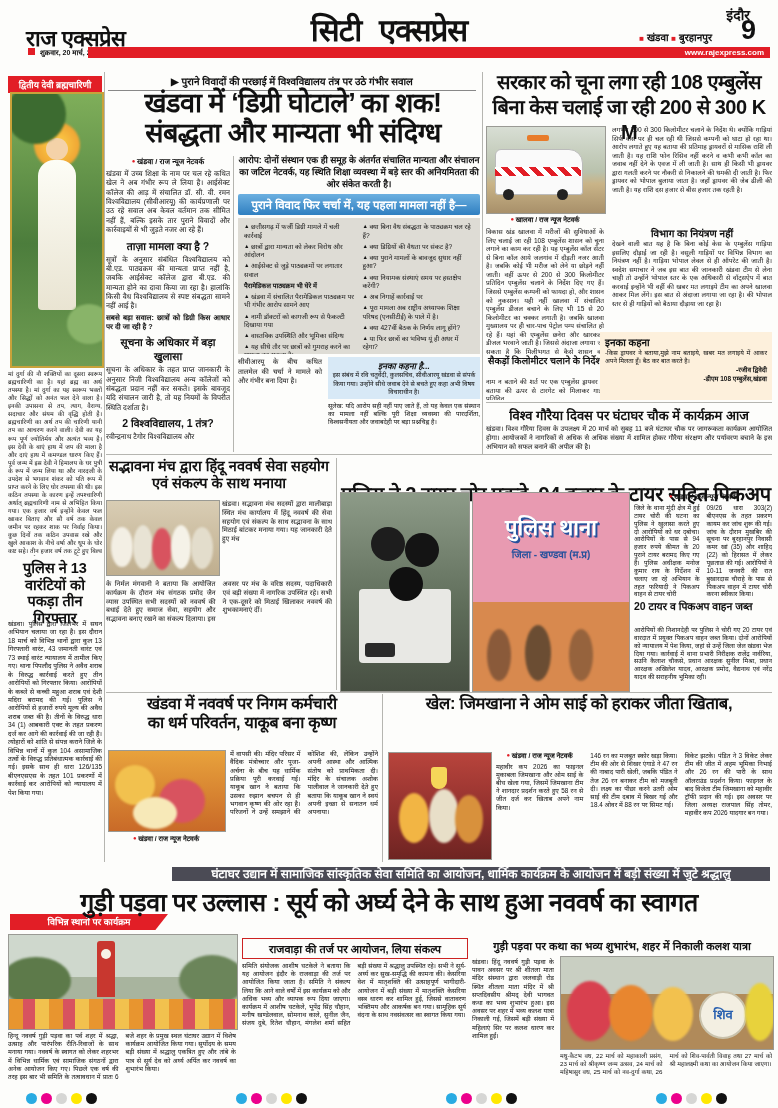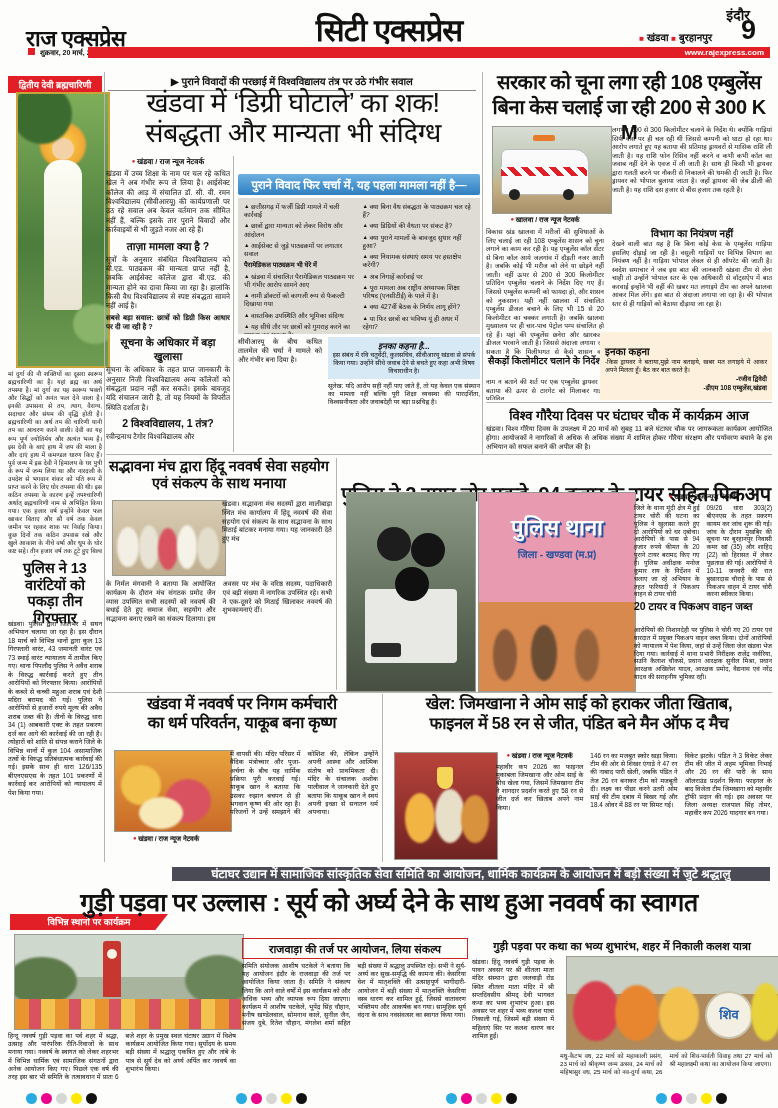--- a/index.html
+++ b/index.html
@@ -9,38 +9,38 @@
   .just{text-align:justify;text-justify:inter-word;}
   .ovh{overflow:hidden;}
   .bold{font-weight:bold;}
   .ctr{text-align:center;}
   .hairline-v{position:absolute;width:1px;background:#b5b5b0;}
   .hairline-h{position:absolute;height:1px;background:#b5b5b0;}
   .byline::before{content:"● ";color:#e21e26;font-size:6px;vertical-align:1px;}
   .kicker::before{content:"▶ ";color:#111;}
   .tri::before{content:"▲ ";font-size:5.5px;vertical-align:1px;}
   .bullet-item{margin:0 0 3px 0;}
-  .ph{position:absolute;overflow:hidden;border:1px solid #9a9a94;margin-left:6px;}
+  .ph{position:absolute;overflow:hidden;border:1px solid #9a9a94;}
   .blob{position:absolute;border-radius:50%;filter:blur(1px);}
   .cmyk span{display:inline-block;width:11px;height:11px;border-radius:50%;margin-right:4px;}
   .quote-box{background:#fdf0dc;}
   .say-box{background:#d8e9f6;}
   .graybox{background:#dedcd5;}
   .blueband{background:linear-gradient(#6cb0e0,#2f7fc1);color:#fff;}
   .redbg{background:#e21e26;color:#fff;}
   .darkbar{background:#4b4b55;color:#fff;}
   .cols2{column-count:2;column-gap:7px;}
   .cols3{column-count:3;column-gap:7px;}
 </style>
 </head>
 <body>
 
 <div class="page">
 
-  <div class="abs ctr" style="left:0;right:0;top:8px;font-size:31px;font-weight:800;letter-spacing:-1px;">सिटी एक्सप्रेस</div>
+  <div class="abs ctr" style="left:0;right:0;top:8px;font-size:31px;font-weight:800;letter-spacing:-1px;font-family:Liberation Mono, monospace;">सिटी एक्सप्रेस</div>
   <div class="abs bold" style="left:26px;top:22px;font-size:22px;letter-spacing:-0.5px;">राज एक्सप्रेस</div>
   <div class="abs" style="left:28px;top:48px;width:7px;height:7px;background:#e21e26;"></div>
   <div class="abs bold" style="left:40px;top:48px;font-size:7px;">शुक्रवार, 20 मार्च, 2026</div>
 
   <div class="abs bold" style="right:28px;top:5px;font-size:14px;">इंदौर</div>
   <div class="abs bold" style="right:22px;top:15px;font-size:27px;">9</div>
   <div class="abs bold" style="right:66px;top:30px;font-size:10px;">
     <span style="color:#e21e26;font-size:8px;">■</span>
     <span>खंडवा</span>
     <span style="color:#e21e26;font-size:8px;">■</span>
@@ -62,41 +62,42 @@
   </div>
 
   <div class="abs just ovh" style="left:8px;top:370px;width:94px;height:186px;font-size:6.2px;line-height:1.3;">मां दुर्गा की नौ शक्तियों का दूसरा स्वरूप ब्रह्मचारिणी का है। यहां ब्रह्म का अर्थ तपस्या है। मां दुर्गा का यह स्वरूप भक्तों और सिद्धों को अनंत फल देने वाला है। इनकी उपासना से तप, त्याग, वैराग्य, सदाचार और संयम की वृद्धि होती है। ब्रह्मचारिणी का अर्थ तप की चारिणी यानी तप का आचरण करने वाली। देवी का यह रूप पूर्ण ज्योतिर्मय और अत्यंत भव्य है। इस देवी के बाएं हाथ में जप की माला है और दाएं हाथ में कमण्डल धारण किए हैं। पूर्व जन्म में इस देवी ने हिमालय के घर पुत्री के रूप में जन्म लिया था और नारदजी के उपदेश से भगवान शंकर को पति रूप में प्राप्त करने के लिए घोर तपस्या की थी। इस कठिन तपस्या के कारण इन्हें तपश्चारिणी अर्थात् ब्रह्मचारिणी नाम से अभिहित किया गया। एक हजार वर्ष इन्होंने केवल फल खाकर बिताए और सौ वर्ष तक केवल जमीन पर रहकर शाक पर निर्वाह किया। कुछ दिनों तक कठिन उपवास रखे और खुले आकाश के नीचे वर्षा और धूप के घोर कष्ट सहे। तीन हजार वर्ष तक टूटे हुए बिल्व पत्र खाए और भगवान शंकर की आराधना करती रहीं। इसके बाद तो इन्होंने सूखे बिल्व पत्र खाना भी छोड़ दिया। कई हजार वर्ष तक निर्जल और निराहार रहकर तपस्या करती रहीं। कठोर तपस्या के कारण देवी का शरीर एकदम क्षीण हो गया। देवता, ऋषि, सिद्धगण और मुनि ने ब्रह्मचारिणी देवी की तपस्या को अभूतपूर्व पुण्य कृत्य बताया। भक्तों को इनकी उपासना से सर्वत्र सिद्धि और विजय की प्राप्ति होती है। दुर्गा पूजा के दूसरे दिन देवी के इसी स्वरूप की उपासना की जाती है।</div>
 
   <div class="abs ctr bold" style="left:8px;top:560px;width:94px;font-size:14.5px;line-height:1.15;">पुलिस ने 13 वारंटियों को पकड़ा तीन गिरफ्तार</div>
   <div class="abs just ovh" style="left:8px;top:620px;width:94px;height:240px;font-size:6.5px;line-height:1.3;">खंडवा। पुलिस द्वारा जिलेभर में सघन अभियान चलाया जा रहा है। इस दौरान 18 मार्च को विभिन्न थानों द्वारा कुल 13 गिरफ्तारी वारंट, 43 जमानती वारंट एवं 73 स्थाई वारंट न्यायालय में तामील किए गए। थाना पिपलौद पुलिस ने अवैध शराब के विरुद्ध कार्रवाई करते हुए तीन आरोपियों को गिरफ्तार किया। आरोपियों के कब्जे से कच्ची महुआ शराब एवं देशी मदिरा बरामद की गई। पुलिस ने आरोपियों से हजारों रुपये मूल्य की अवैध शराब जब्त की है। तीनों के विरुद्ध धारा 34 (1) आबकारी एक्ट के तहत प्रकरण दर्ज कर आगे की कार्रवाई की जा रही है। त्योहारों को शांति से संपन्न कराने जिले के विभिन्न थानों में कुल 104 असामाजिक तत्वों के विरुद्ध प्रतिबंधात्मक कार्रवाई की गई। इसके साथ ही धारा 126/135 बीएनएसएस के तहत 101 प्रकरणों में कार्रवाई कर आरोपियों को न्यायालय में पेश किया गया।</div>
 
   <div class="hairline-v" style="left:104px;top:72px;height:790px;"></div>
 
   <div class="abs ctr bold kicker" style="left:108px;top:74px;width:368px;font-size:10px;border-bottom:1px solid #888;padding-bottom:2px;">पुराने विवादों की परछाई में विश्वविद्यालय तंत्र पर उठे गंभीर सवाल</div>
-  <div class="abs ctr" style="left:106px;top:88px;width:374px;font-size:27px;font-weight:400;line-height:1.12;letter-spacing:-0.5px;">
+  <div class="abs ctr" style="left:106px;top:88px;width:374px;font-size:27px;font-weight:700;line-height:1.12;letter-spacing:-0.5px;">
     <div>खंडवा में ‘डिग्री घोटाले’ का शक!</div>
     <div>संबद्धता और मान्यता भी संदिग्ध</div>
   </div>
 
   <div class="abs ovh" style="left:106px;top:156px;width:124px;height:296px;">
     <div class="ctr bold byline" style="font-size:7.5px;margin-bottom:3px;">खंडवा / राज न्यूज नेटवर्क</div>
     <div class="just" style="font-size:7.2px;line-height:1.3;">खंडवा में उच्च शिक्षा के नाम पर चल रहे कथित खेल ने अब गंभीर रूप ले लिया है। आईसेक्ट कॉलेज की आड़ में संचालित डॉ. सी. वी. रमन विश्वविद्यालय (सीवीआरयू) की कार्यप्रणाली पर उठ रहे सवाल अब केवल वर्तमान तक सीमित नहीं हैं, बल्कि इसके तार पुराने विवादों और कार्रवाइयों से भी जुड़ते नजर आ रहे हैं।</div>
     <div class="ctr bold" style="font-size:10.5px;margin:4px 0 2px;">ताज़ा मामला क्या है ?</div>
     <div class="just" style="font-size:7.2px;line-height:1.3;">सूत्रों के अनुसार संबंधित विश्वविद्यालय को बी.एड. पाठ्यक्रम की मान्यता प्राप्त नहीं है, जबकि आईसेक्ट कॉलेज द्वारा बी.एड. की मान्यता होने का दावा किया जा रहा है। हालांकि किसी वैध विश्वविद्यालय से स्पष्ट संबद्धता सामने नहीं आई है।</div>
     <div class="just bold" style="font-size:7.2px;line-height:1.3;margin-top:2px;">सबसे बड़ा सवाल: छात्रों को डिग्री किस आधार पर दी जा रही है ?</div>
     <div class="ctr bold" style="font-size:10.5px;margin:4px 0 2px;">सूचना के अधिकार में बड़ा खुलासा</div>
     <div class="just" style="font-size:7.2px;line-height:1.3;">सूचना के अधिकार के तहत प्राप्त जानकारी के अनुसार निजी विश्वविद्यालय अन्य कॉलेजों को संबद्धता प्रदान नहीं कर सकते। इसके बावजूद यदि संचालन जारी है, तो यह नियमों के विपरीत स्थिति दर्शाता है।</div>
     <div class="ctr bold" style="font-size:10.5px;margin:4px 0 2px;">2 विश्वविद्यालय, 1 तंत्र?</div>
     <div class="just" style="font-size:7.2px;line-height:1.3;">रवीन्द्रनाथ टैगोर विश्वविद्यालय और</div>
   </div>
 
   <div class="hairline-v" style="left:233px;top:156px;height:296px;"></div>
 
   <div class="abs" style="left:238px;top:154px;width:242px;">
-    <div class="blueband ctr bold" style="margin-top:20px;font-size:11.5px;padding:3px 0;border-radius:2px;">पुराने विवाद फिर चर्चा में, यह पहला मामला नहीं है—</div>
+    <div class="ctr bold just" style="text-align:center;font-size:9px;line-height:1.35;">आरोप: दोनों संस्थान एक ही समूह के अंतर्गत संचालित मान्यता और संचालन का जटिल नेटवर्क, यह स्थिति शिक्षा व्यवस्था में बड़े स्तर की अनियमितता की ओर संकेत करती है।</div>
+    <div class="blueband ctr bold" style="margin-top:4px;font-size:11.5px;padding:3px 0;border-radius:2px;">पुराने विवाद फिर चर्चा में, यह पहला मामला नहीं है—</div>
 
     <div class="graybox" style="margin-top:3px;padding:5px 6px;height:126px;overflow:hidden;">
       <div class="cols2" style="font-size:6.6px;line-height:1.25;">
         <div class="bullet-item tri">छत्तीसगढ़ में फर्जी डिग्री मामले में चली कार्रवाई</div>
         <div class="bullet-item tri">छात्रों द्वारा मान्यता को लेकर विरोध और आंदोलन</div>
         <div class="bullet-item tri">आईसेक्ट से जुड़े पाठ्यक्रमों पर लगातार सवाल</div>
         <div class="bullet-item bold">पैरामेडिकल पाठ्यक्रम भी घेरे में</div>
         <div class="bullet-item tri">खंडवा में संचालित पैरामेडिकल पाठ्यक्रम पर भी गंभीर आरोप सामने आए</div>
         <div class="bullet-item tri">नामी डॉक्टरों को कागजी रूप से फैकल्टी दिखाया गया</div>
         <div class="bullet-item tri">वास्तविक उपस्थिति और भूमिका संदिग्ध</div>
@@ -144,21 +145,21 @@
 
   <div class="abs just ovh" style="left:612px;top:126px;width:160px;height:96px;font-size:6.6px;line-height:1.3;">लगभग 200 से 300 किलोमीटर चलाने के निर्देश थे। क्योंकि गाड़ियां सिर्फ केस पर ही चल रही थी जिससे कम्पनी को घाटा हो रहा था। आरोप लगाते हुए यह बताया की प्रतिमाह ड्रायवरों से मासिक राशि ली जाती है। यह राशि फोन रिसिव नहीं करने व कभी कभी कॉल का जवाब नहीं देने के एवज में ली जाती है। साथ ही किसी भी ड्रायवर द्वारा गलती करने पर नौकरी से निकालने की धमकी दी जाती है। फिर ड्रायवर को भोपाल बुलाया जाता है। जहाँ ड्रायवर की जेब ढीली की जाती है। यह राशि दस हजार से बीस हजार तक रहती है।</div>
 
   <div class="abs just ovh" style="left:486px;top:228px;width:118px;height:126px;font-size:6.6px;line-height:1.3;">विकास खंड खालवा में मरीजों की सुविधाओं के लिए चलाई जा रही 108 एम्बुलेंस शासन को चूना लगाने का काम कर रही है। यह एम्बुलेंस कॉल सेंटर से बिना कॉल आये जलगांव में दौड़ती नजर आती है। जबकि कोई भी मरीज को लेने या छोड़ने नहीं जाती। वहीं ऊपर से 200 से 300 किलोमीटर प्रतिदिन एम्बुलेंस चलाने के निर्देश दिए गए हैं। जिससे एम्बुलेंस कम्पनी को फायदा हो, और शासन को नुकसान। यही नहीं खालवा में संचालित एम्बुलेंस डीजल बचाने के लिए भी 15 से 20 किलोमीटर का चक्कर लगाती है। जबकि खालवा मुख्यालय पर ही चार-पाच पेट्रोल पम्प संचालित हो रहे हैं। यहां की एम्बुलेंस छनेरा और खारकला डीजल भरवाने जाती है। जिससे अंदाजा लगाया जा सकता है कि मिलीभगत से कैसे शासन को किलोमीटर बढ़ा कर चूना लगाया जा रहा है।</div>
   <div class="abs ctr bold" style="left:486px;top:356px;width:118px;font-size:9.5px;line-height:1.1;">सैकड़ों किलोमीटर चलाने के निर्देश</div>
   <div class="abs just ovh" style="left:486px;top:378px;width:118px;height:22px;font-size:6.6px;line-height:1.3;">नाम न बताने की शर्त पर एक एम्बुलेंस ड्रायवर ने बताया की ऊपर से टारगेट को मिलाकर गाड़ी प्रतिदिन</div>
 
   <div class="abs ctr bold" style="left:612px;top:226px;width:160px;font-size:10px;">विभाग का नियंत्रण नहीं</div>
   <div class="abs just ovh" style="left:612px;top:240px;width:160px;height:88px;font-size:6.6px;line-height:1.3;">देखने वाली बात यह है कि बिना कोई केस के एम्बुलेंस गाड़िया इसलिए दौड़ाई जा रही है। वसूली गाड़ियों पर विभिन्न विभाग का नियंत्रण नहीं है। गाड़िया भोपाल लेवल से ही ऑपरेट की जाती है। स्वदेश समाचार ने जब इस बात की जानकारी खंडवा टीम से लेना चाही तो उन्होंने भोपाल स्तर के एक अधिकारी से वॉट्सऐप में बात करवाई इन्होंने भी वहीं की खबर मत लगाइये टीम का अपने खालवा आकर मिल लेंगे। इस बात से अंदाजा लगाया जा रहा है। की भोपाल स्तर से ही गाड़ियों को बैठाया दौड़ाया जा रहा है।</div>
 
-  <div class="abs quote-box ovh" style="left:600px;top:332px;width:172px;height:68px;padding:12px 5px;box-sizing:border-box;">
+  <div class="abs quote-box ovh" style="left:600px;top:332px;width:172px;height:68px;padding:3px 5px;box-sizing:border-box;">
     <div class="bold" style="font-size:10px;">इनका कहना</div>
     <div class="just" style="font-size:6.3px;line-height:1.3;">-किस ड्रायवर ने बताया,मुझे नाम बताइये, खबर मत लगाइये में आकर अपने मिलता हूँ। बैठ कर बात करते है।</div>
     <div class="bold" style="font-size:6.5px;text-align:right;">-रजीव द्विवेदी</div>
     <div class="bold" style="font-size:6.5px;text-align:right;">-डीएम 108 एम्बुलेंस,खंडवा</div>
   </div>
 
   <div class="hairline-h" style="left:486px;top:402px;width:286px;"></div>
   <div class="abs ctr bold" style="left:486px;top:406px;width:286px;font-size:13px;">विश्व गौरैया दिवस पर घंटाघर चौक में कार्यक्रम आज</div>
   <div class="abs just ovh" style="left:486px;top:425px;width:286px;height:28px;font-size:6.8px;line-height:1.3;">खंडवा। विश्व गौरैया दिवस के उपलक्ष्य में 20 मार्च को सुबह 11 बजे घंटाघर चौक पर जागरूकता कार्यक्रम आयोजित होगा। आयोजकों ने नागरिकों से अधिक से अधिक संख्या में शामिल होकर गौरैया संरक्षण और पर्यावरण बचाने के इस अभियान को सफल बनाने की अपील की है।</div>
 
@@ -216,21 +217,20 @@
     <div class="blob" style="left:50px;top:28px;width:46px;height:44px;background:#d8535f;"></div>
     <div class="blob" style="left:24px;top:46px;width:44px;height:32px;background:#f7e9b8;"></div>
   </div>
   <div class="abs ctr bold byline" style="left:108px;top:834px;width:116px;font-size:6.8px;">खंडवा / राज न्यूज नेटवर्क</div>
   <div class="abs just ovh cols2" style="left:230px;top:750px;width:148px;height:110px;font-size:6.5px;line-height:1.28;">में वापसी की। मंदिर परिसर में वैदिक मंत्रोच्चार और पूजा-अर्चना के बीच यह धार्मिक प्रक्रिया पूरी करवाई गई। याकूब खान ने बताया कि उसका रुझान बचपन से ही भगवान कृष्ण की ओर रहा है। परिजनों ने उन्हें समझाने की कोशिश की, लेकिन उन्होंने अपनी आस्था और आत्मिक संतोष को प्राथमिकता दी। मंदिर के संचालक अशोक पालीवाल ने जानकारी देते हुए बताया कि याकूब खान ने स्वयं अपनी इच्छा से सनातन धर्म अपनाया।</div>
 
   <div class="hairline-v" style="left:382px;top:694px;height:168px;"></div>
 
   <div class="abs ctr bold" style="left:386px;top:694px;width:386px;font-size:16.5px;line-height:1.2;letter-spacing:-0.3px;">
     <div>खेल: जिमखाना ने ओम साई को हराकर जीता खिताब,</div>
-    <div>फाइनल में 58 रन से जीत, पंडित बने मैन ऑफ द मैच</div>
   </div>
 
   <div class="ph" style="left:388px;top:752px;width:102px;height:106px;background:linear-gradient(#b8443c,#8e2f2c 60%,#6e2422);">
     <div class="blob" style="left:10px;top:40px;width:30px;height:50px;background:#f2b544;"></div>
     <div class="blob" style="left:40px;top:36px;width:30px;height:54px;background:#e8dfc8;"></div>
     <div class="blob" style="left:66px;top:42px;width:28px;height:48px;background:#d8913c;"></div>
     <div class="abs" style="left:42px;top:14px;width:16px;height:22px;background:#f5d659;border-radius:3px 3px 8px 8px;"></div>
   </div>
 
   <div class="abs ovh" style="left:496px;top:752px;width:276px;height:108px;">

